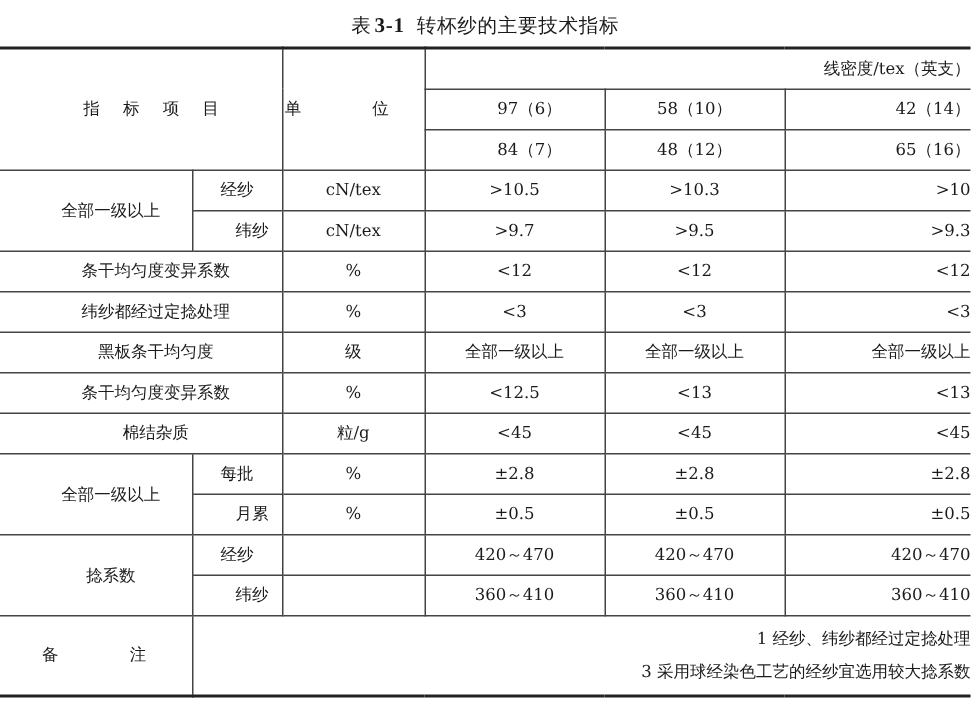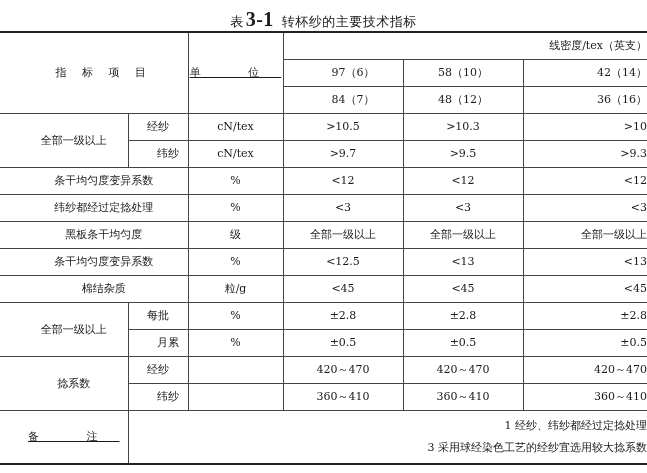--- a/index.html
+++ b/index.html
@@ -1,29 +1,29 @@
 <!DOCTYPE html>
 <html><head>
 <meta charset="utf-8">
 <style>
   html, body { margin:0; padding:0; background:#ffffff; }
   body { width:647px; height:473px; position:relative; overflow:hidden;
          font-family:"DejaVu Serif","Liberation Serif",serif; color:#1a1a1a; }
   .caption { position:absolute; top:8px; left:0; width:647px; text-align:center;
              font-size:13px; letter-spacing:0.5px; }
-  .caption .num { font-weight:bold; margin:0 8px 0 2px; font-family:"Liberation Serif",serif; font-size:20px; }
+  .caption .num { font-weight:bold; margin:0 8px 0 2px; font-family:"Liberation Serif",serif; font-size:14px; }
   table { position:absolute; top:31px; left:0; width:647px; border-collapse:collapse;
           table-layout:fixed; font-size:11px; }
   td { border:1px solid #444; padding:0; text-align:center; vertical-align:middle;
        white-space:nowrap; overflow:hidden; }
   table { border-top:2px solid #222; border-bottom:2px solid #222; }
   tr > td:first-child { border-left:none;padding-left:20px; }
   tr > td:last-child { border-right:none;text-align:right; }
   .wide { letter-spacing:6px; }
-  .xwide { letter-spacing:22px;text-decoration:underline; }
+  .xwide { letter-spacing:22px; }
   .notes { text-align:left; padding-left:0; line-height:22px; }
 </style>
 </head>
 <body>
 
 <div class="caption">
   <span>表</span><span class="num">3-1</span><span>转杯纱的主要技术指标</span>
 </div>
 
 <table>
@@ -43,21 +43,21 @@
     <td colspan="3">线密度/tex（英支）</td>
   </tr>
   <tr style="height:27px">
     <td>97（6）</td>
     <td>58（10）</td>
     <td>42（14）</td>
   </tr>
   <tr style="height:27px">
     <td>84（7）</td>
     <td>48（12）</td>
-    <td>36（16）</td>
+    <td>65（16）</td>
   </tr>
 
   <tr style="height:27px">
     <td rowspan="2">全部一级以上</td>
     <td>经纱</td>
     <td>cN/tex</td>
     <td>&gt;10.5</td>
     <td>&gt;10.3</td>
     <td>&gt;10</td>
   </tr>

